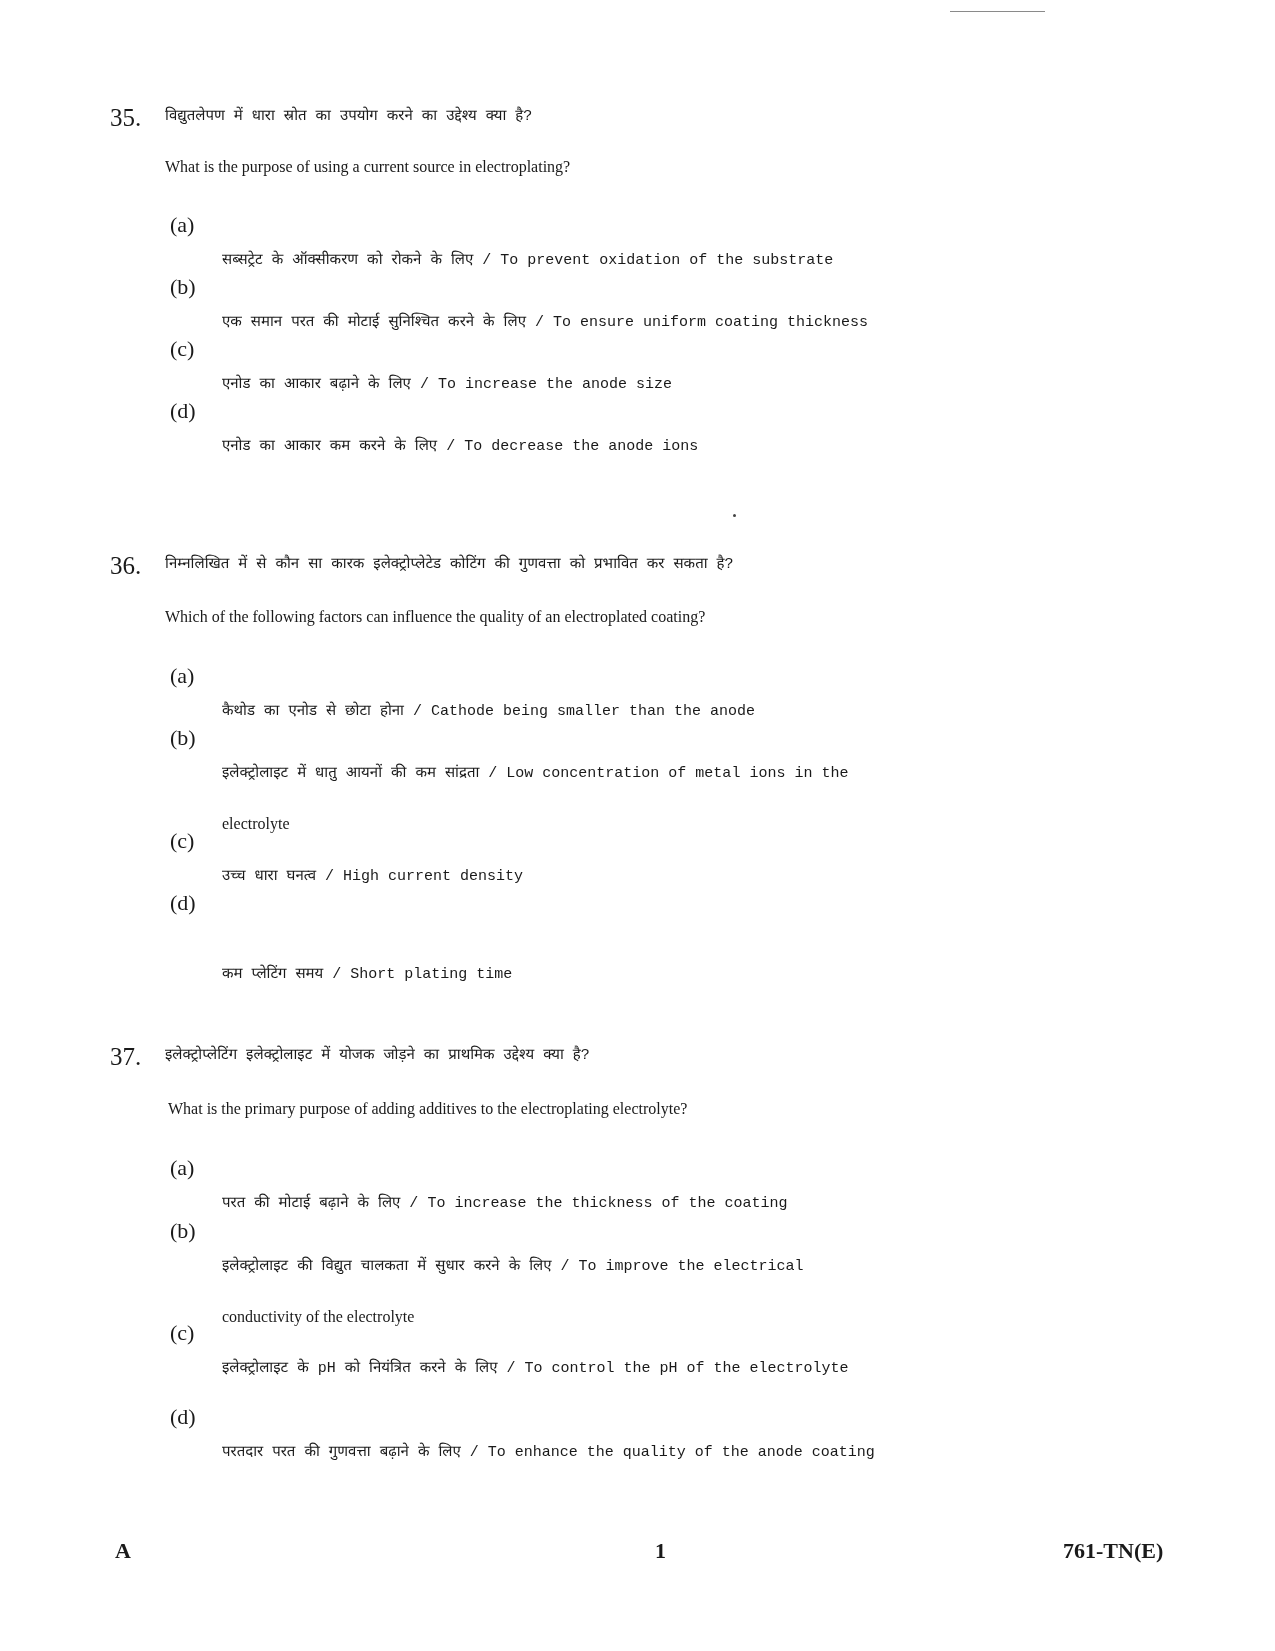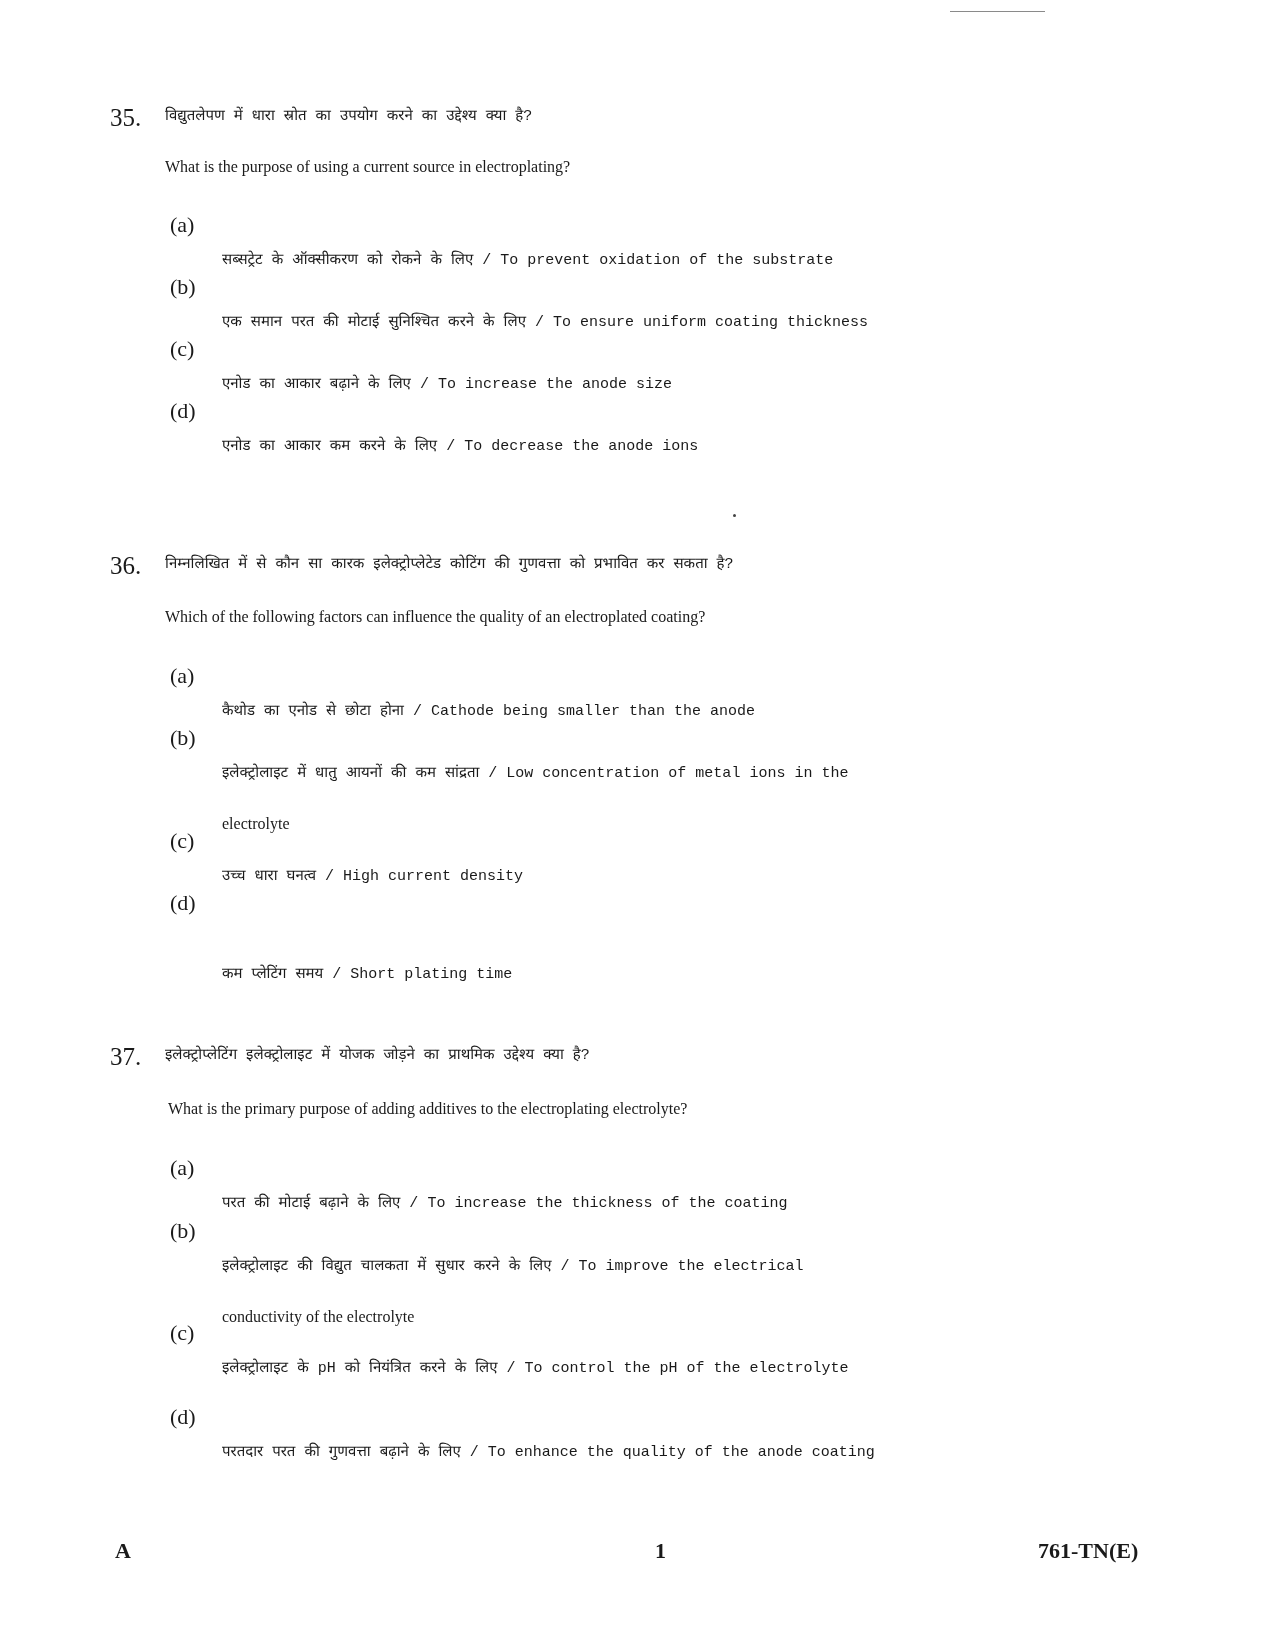--- a/index.html
+++ b/index.html
@@ -91,13 +91,13 @@
     <div class="line hi otext" style="top:1320px">इलेक्ट्रोलाइट के pH को नियंत्रित करने के लिए / To control the pH of the electrolyte</div>
   </div>
   <div>
     <div class="olab" style="top:1404px">(d)</div>
     <div class="line hi otext" style="top:1404px">परतदार परत की गुणवत्ता बढ़ाने के लिए / To enhance the quality of the anode coating</div>
   </div>
 </div>
 
 <div class="footer" style="left:115px">A</div>
 <div class="footer" style="left:655px">1</div>
-<div class="footer" style="left:1038px">761-TN(E)</div>
+<div class="footer" style="left:1063px">761-TN(E)</div>
 
 </body></html>

